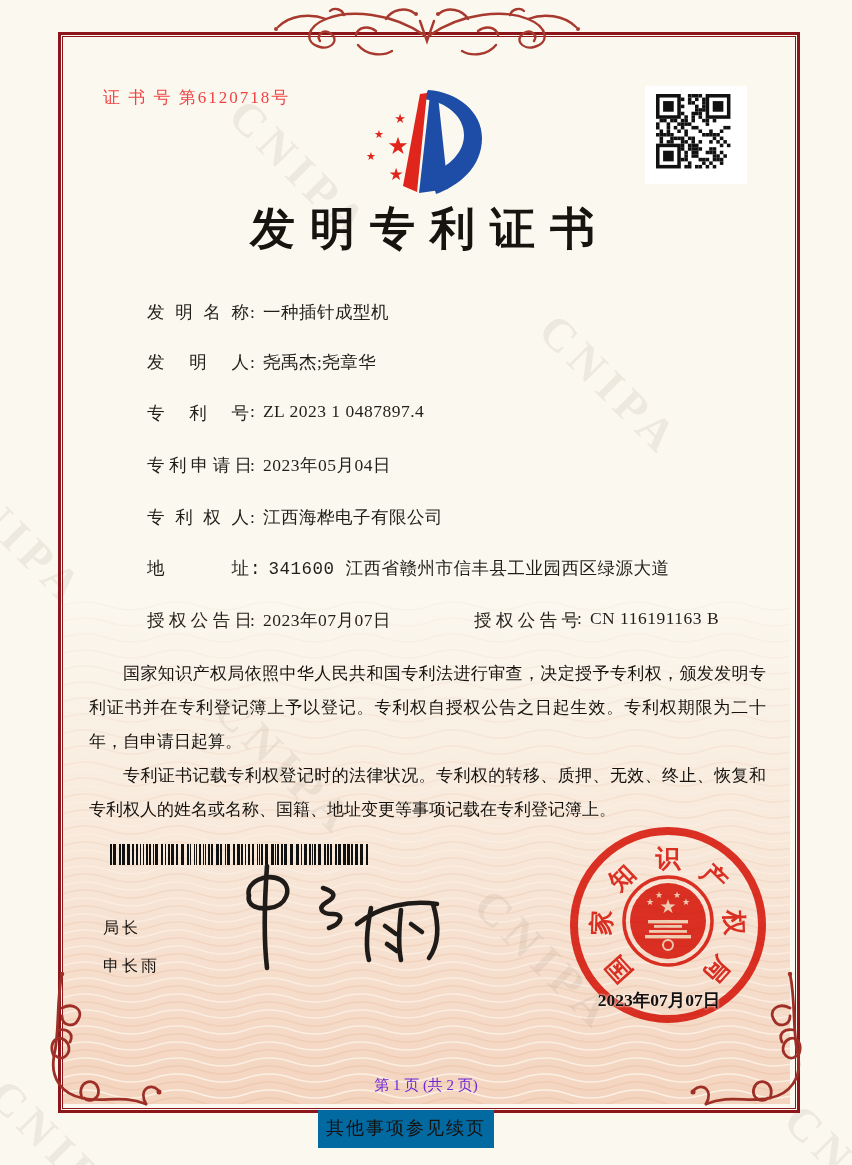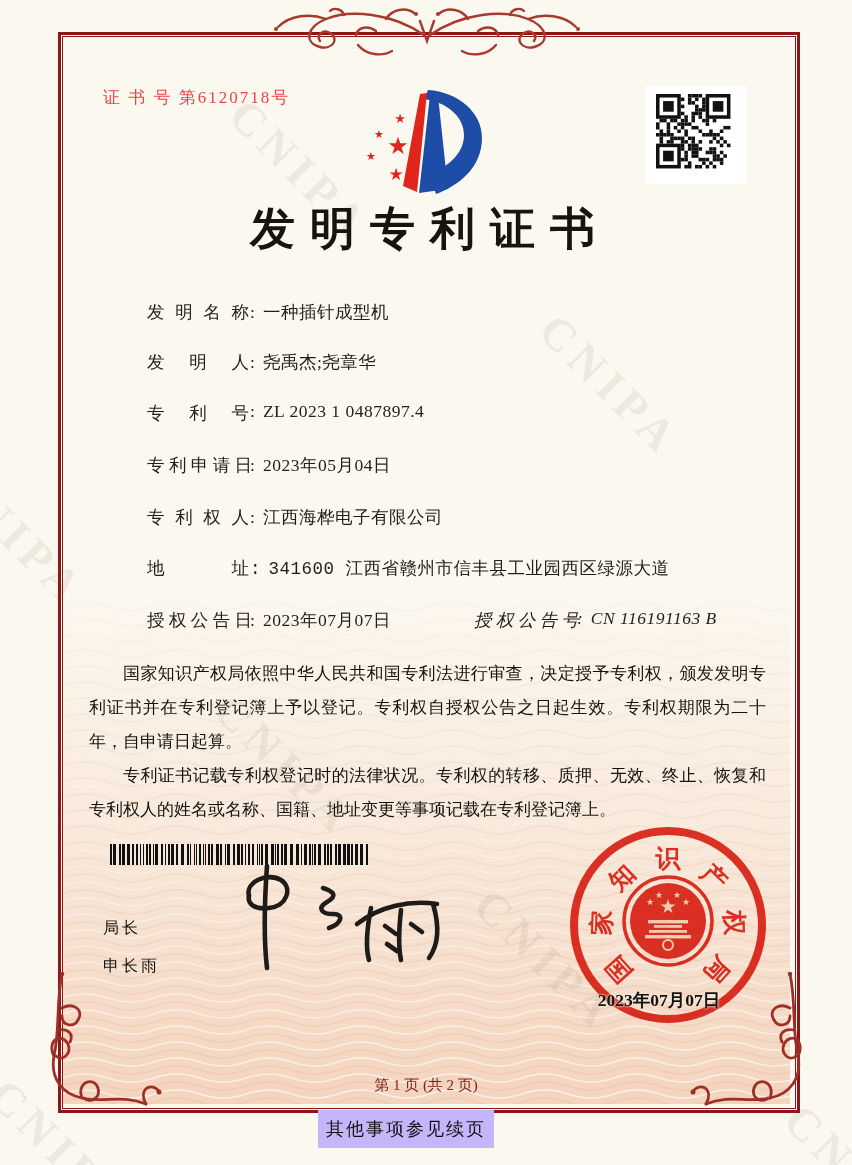--- a/index.html
+++ b/index.html
@@ -47,41 +47,41 @@
     box-sizing:border-box;color:#17140f;
   }
   .frow{left:103px;height:26px;font-size:17.5px;white-space:nowrap;z-index:3;color:#221e1a;}
   .flabel{
     display:inline-block;width:102px;text-align:justify;text-align-last:justify;
     vertical-align:top;
     margin-left:44px;
   }
   .fcolon{display:inline-block;margin:0 2px 0 1px;}
   .fvalue{display:inline-block;margin-left:6px;letter-spacing:0.5px;}
-  .frow2{left:430px;font-style:italic;}
+  .frow2{left:430px;}
   .paras{
     left:89px;top:657px;width:677px;z-index:3;
     font-size:17px;line-height:34px;text-align:justify;color:#15120e;
     font-family:"Liberation Serif","DejaVu Serif",serif;
   }
   .paras p{margin:0;text-indent:2em;}
   .barcode{left:110px;top:844px;z-index:3;}
   .dir-line{left:103px;z-index:4;font-family:"Liberation Sans","DejaVu Sans",sans-serif;
     font-size:16px;letter-spacing:3px;color:#15120e;}
   .signature{left:205px;top:860px;z-index:4;}
   .seal{left:566px;top:823px;z-index:5;mix-blend-mode:multiply;opacity:0.95;}
   .seal-date{
     left:584px;top:988px;width:150px;text-align:center;z-index:6;
     font-size:17.5px;font-weight:700;color:#131010;
     text-shadow:0 0 3px #f6e3d4, 0 0 2px #f6e3d4;white-space:nowrap;
   }
-  .page-num{left:58px;top:1076px;width:736px;text-align:center;font-size:15px;z-index:3;color:#7f1d1d;}
+  .page-num{left:58px;top:1076px;width:736px;text-align:center;font-size:15px;z-index:3;color:#6d28d9;}
   .cont-note{
     left:318px;top:1110px;width:176px;height:38px;line-height:38px;text-align:center;
-    background:#c4b5fd;z-index:6;font-size:18px;letter-spacing:2px;color:#15120e;
+    background:#0369a1;z-index:6;font-size:18px;letter-spacing:2px;color:#15120e;font-family:Liberation Mono, monospace;
   }
   .flourish{z-index:7;}
 </style>
 </head>
 <body>
 
 <div class="abs waves-wrap">
   <svg id="waves" width="728" height="504">
       <path d="M0 6 q 23 -8 46 0 q 23 8 46 0 q 23 -8 46 0 q 23 8 46 0 q 23 -8 46 0 q 23 8 46 0 q 23 -8 46 0 q 23 8 46 0 q 23 -8 46 0 q 23 8 46 0 q 23 -8 46 0 q 23 8 46 0 q 23 -8 46 0 q 23 8 46 0 q 23 -8 46 0 q 23 8 46 0 q 23 -8 46 0 q 23 8 46 0" fill="none" stroke-width="1.5" stroke="#e9b899" opacity="0.08"></path>
       <path d="M0 14 q 23 -8 46 0 q 23 8 46 0 q 23 -8 46 0 q 23 8 46 0 q 23 -8 46 0 q 23 8 46 0 q 23 -8 46 0 q 23 8 46 0 q 23 -8 46 0 q 23 8 46 0 q 23 -8 46 0 q 23 8 46 0 q 23 -8 46 0 q 23 8 46 0 q 23 -8 46 0 q 23 8 46 0 q 23 -8 46 0 q 23 8 46 0" fill="none" stroke-width="1.4" stroke="#fdf6ec" opacity="0.00"></path>

